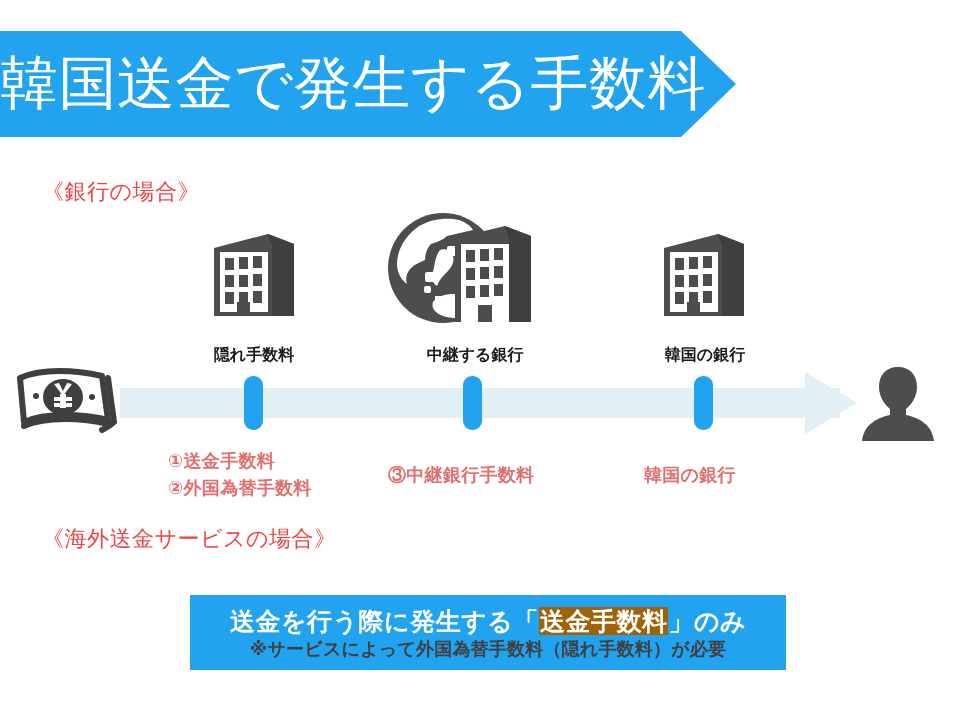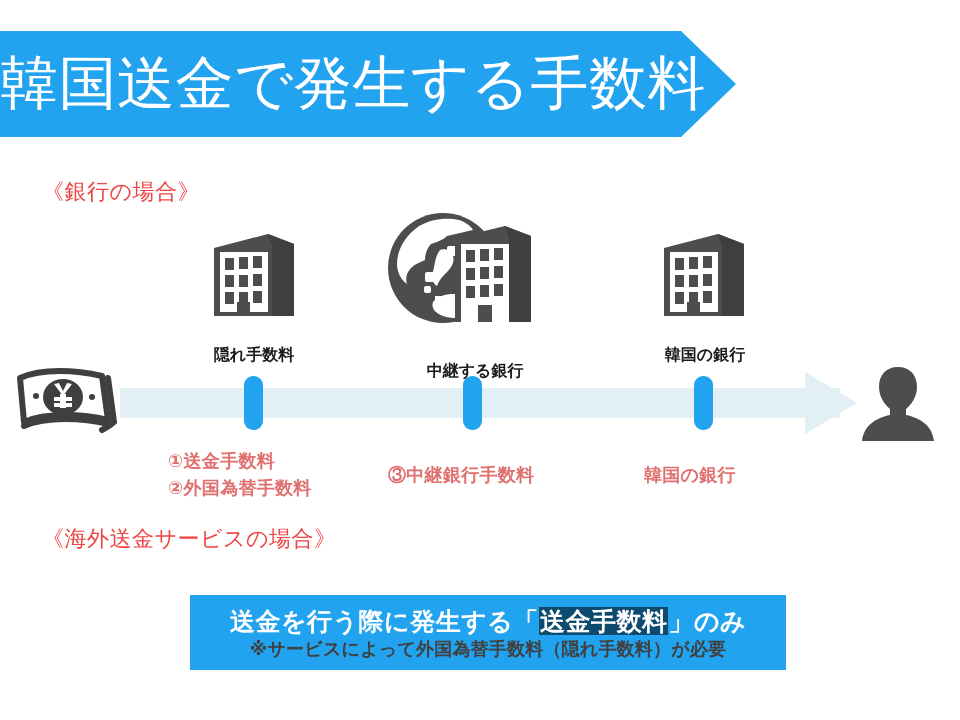--- a/index.html
+++ b/index.html
@@ -106,21 +106,21 @@
   .bank-label {
     position: absolute;
     font-size: 16px;
     font-weight: bold;
     color: #1a1a1a;
     white-space: nowrap;
     text-align: center;
     top: 345px;
   }
   #label-japan { left: 204px; width: 100px; }
-  #label-relay { left: 410px; width: 130px; margin-top: 16px; }
+  #label-relay { left: 410px; width: 130px; }
   #label-korea { left: 652px; width: 106px; }
 
   
   #money-icon {
     position: absolute;
     left: 14px;
     top: 364px;
     width: 104px;
     height: 82px;
   }
@@ -161,21 +161,21 @@
   }
   #service-box-line1 {
     color: #ffffff;
     font-size: 25px;
     font-weight: bold;
     white-space: nowrap;
     letter-spacing: 0.5px;
     line-height: 32px;
   }
   #service-box-line1 .hl {
-    background: #0c4a6e;
+    background: #a16207;
     color: #ffffff;
     padding: 0 1px;
   }
   #service-box-line2 {
     color: #404040;
     font-size: 18px;
     font-weight: bold;
     white-space: nowrap;
     letter-spacing: 0.2px;
     line-height: 24px;

